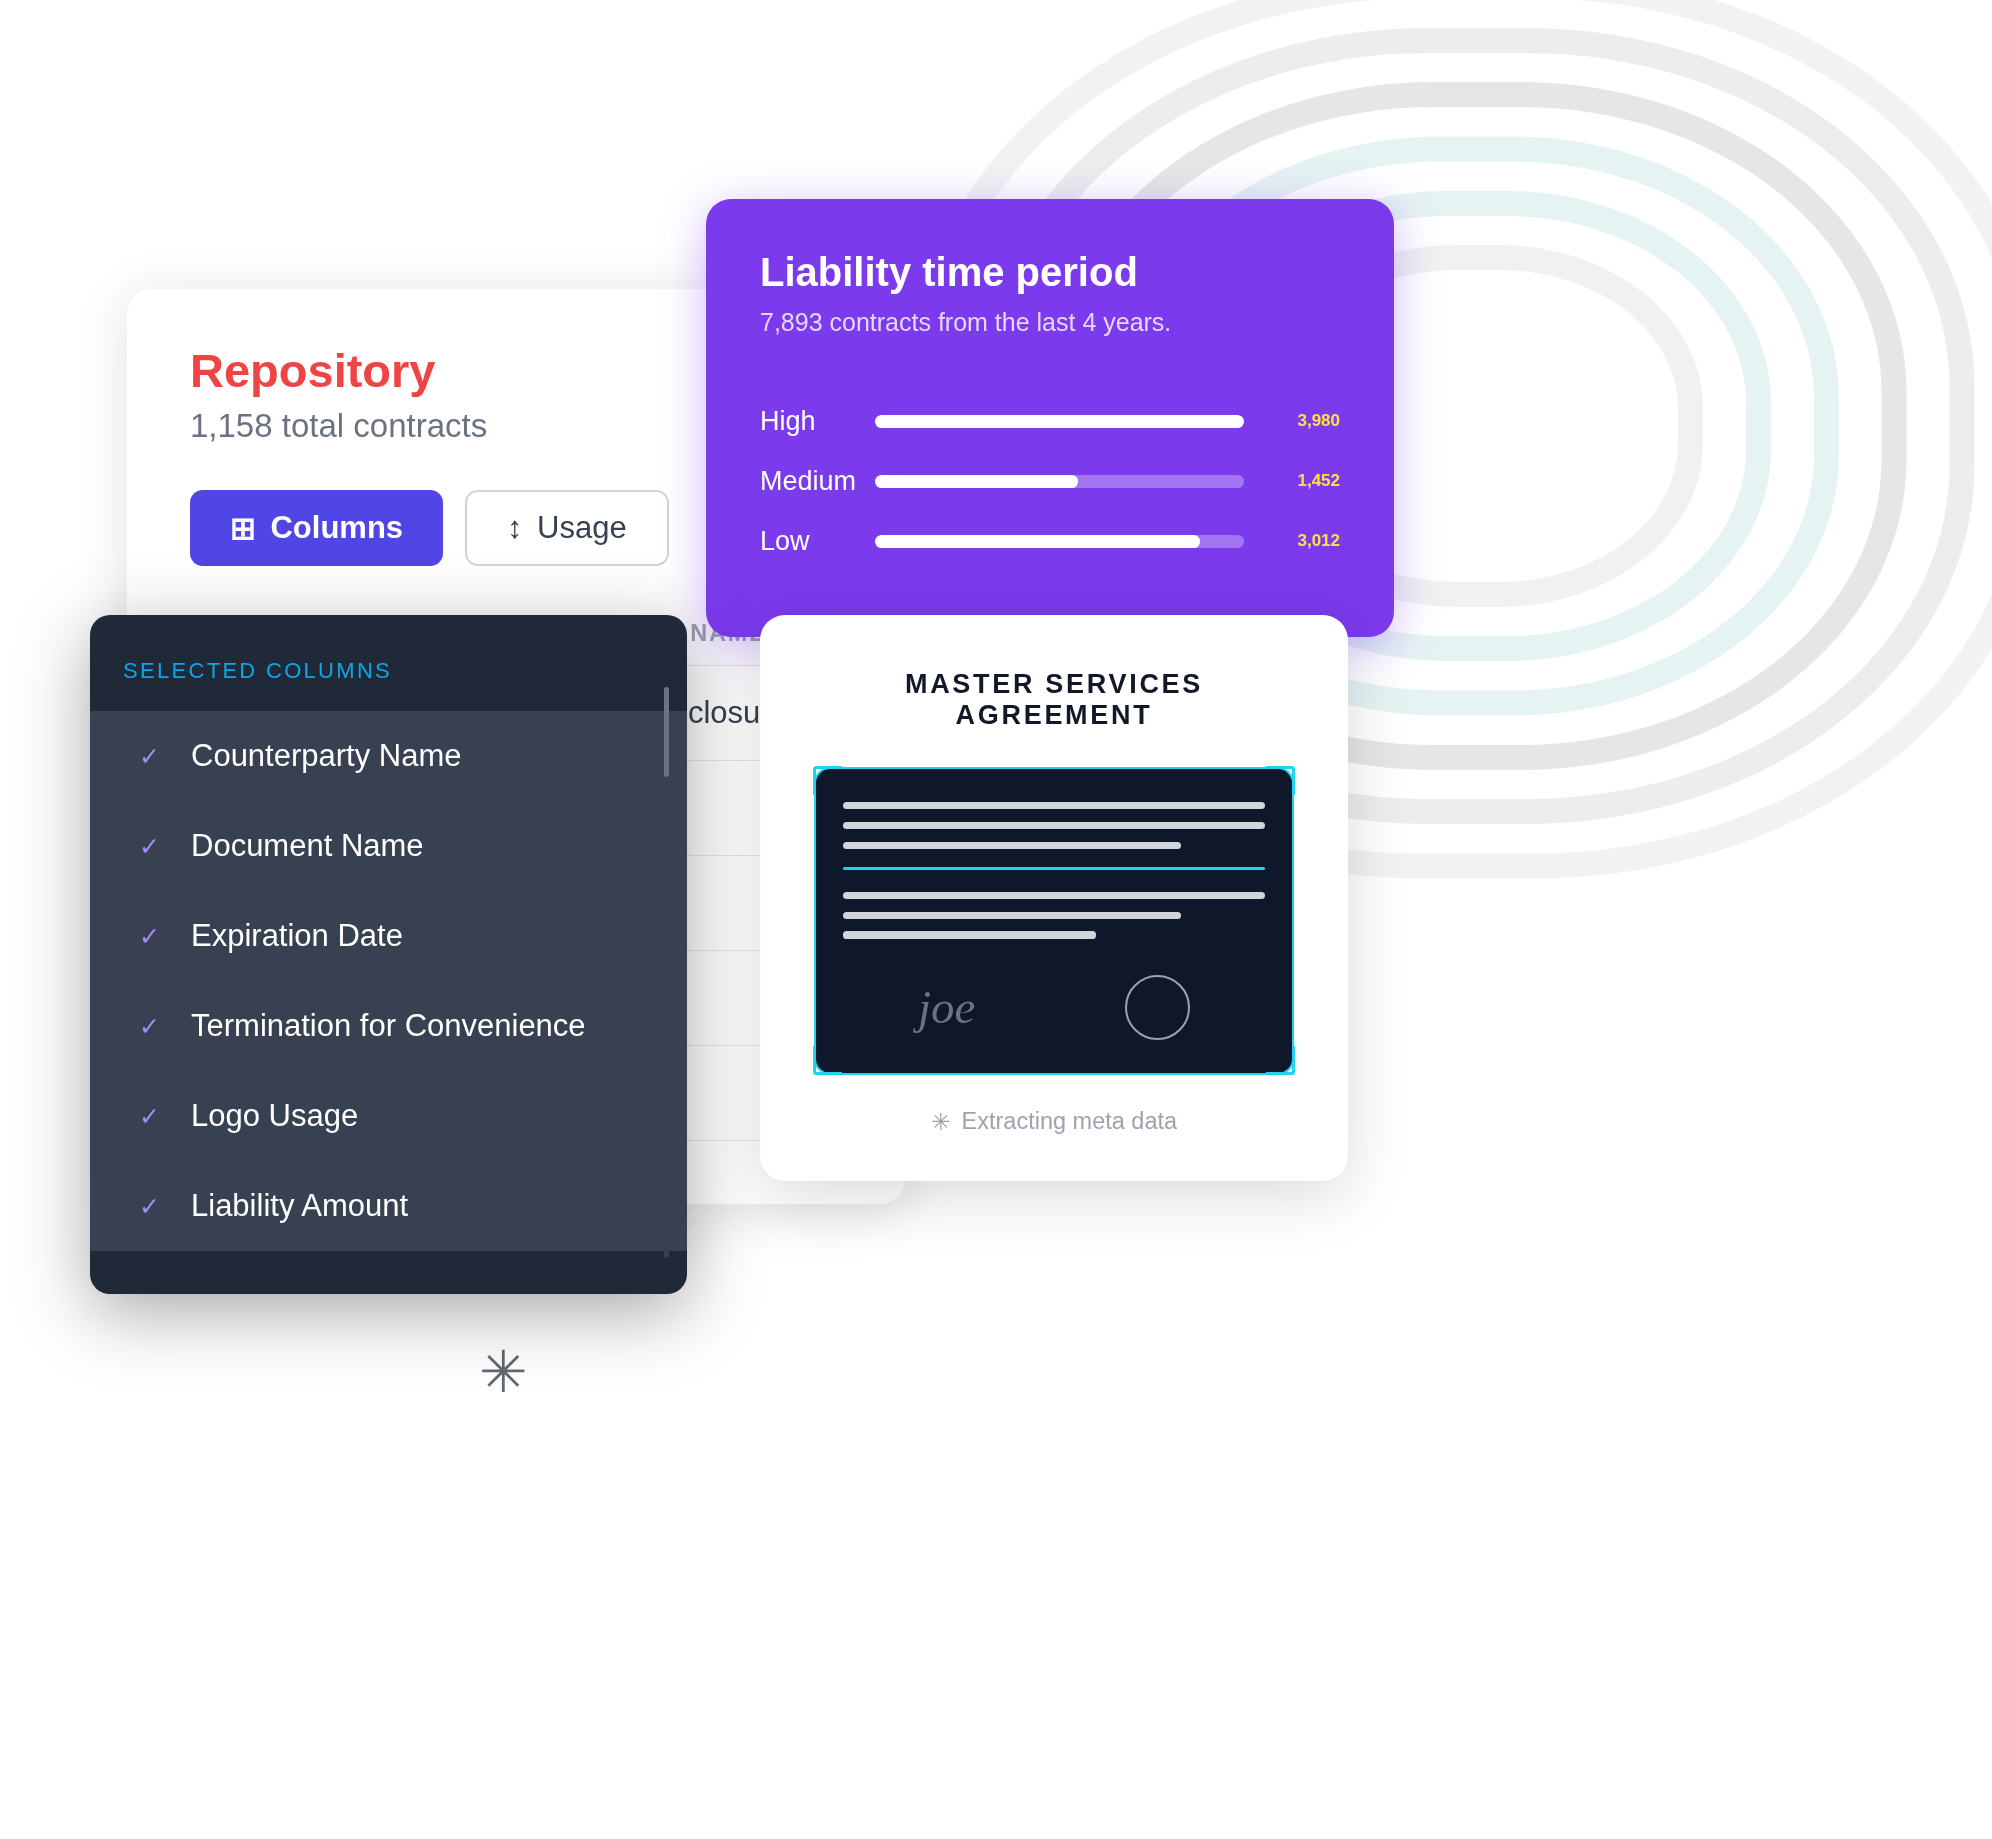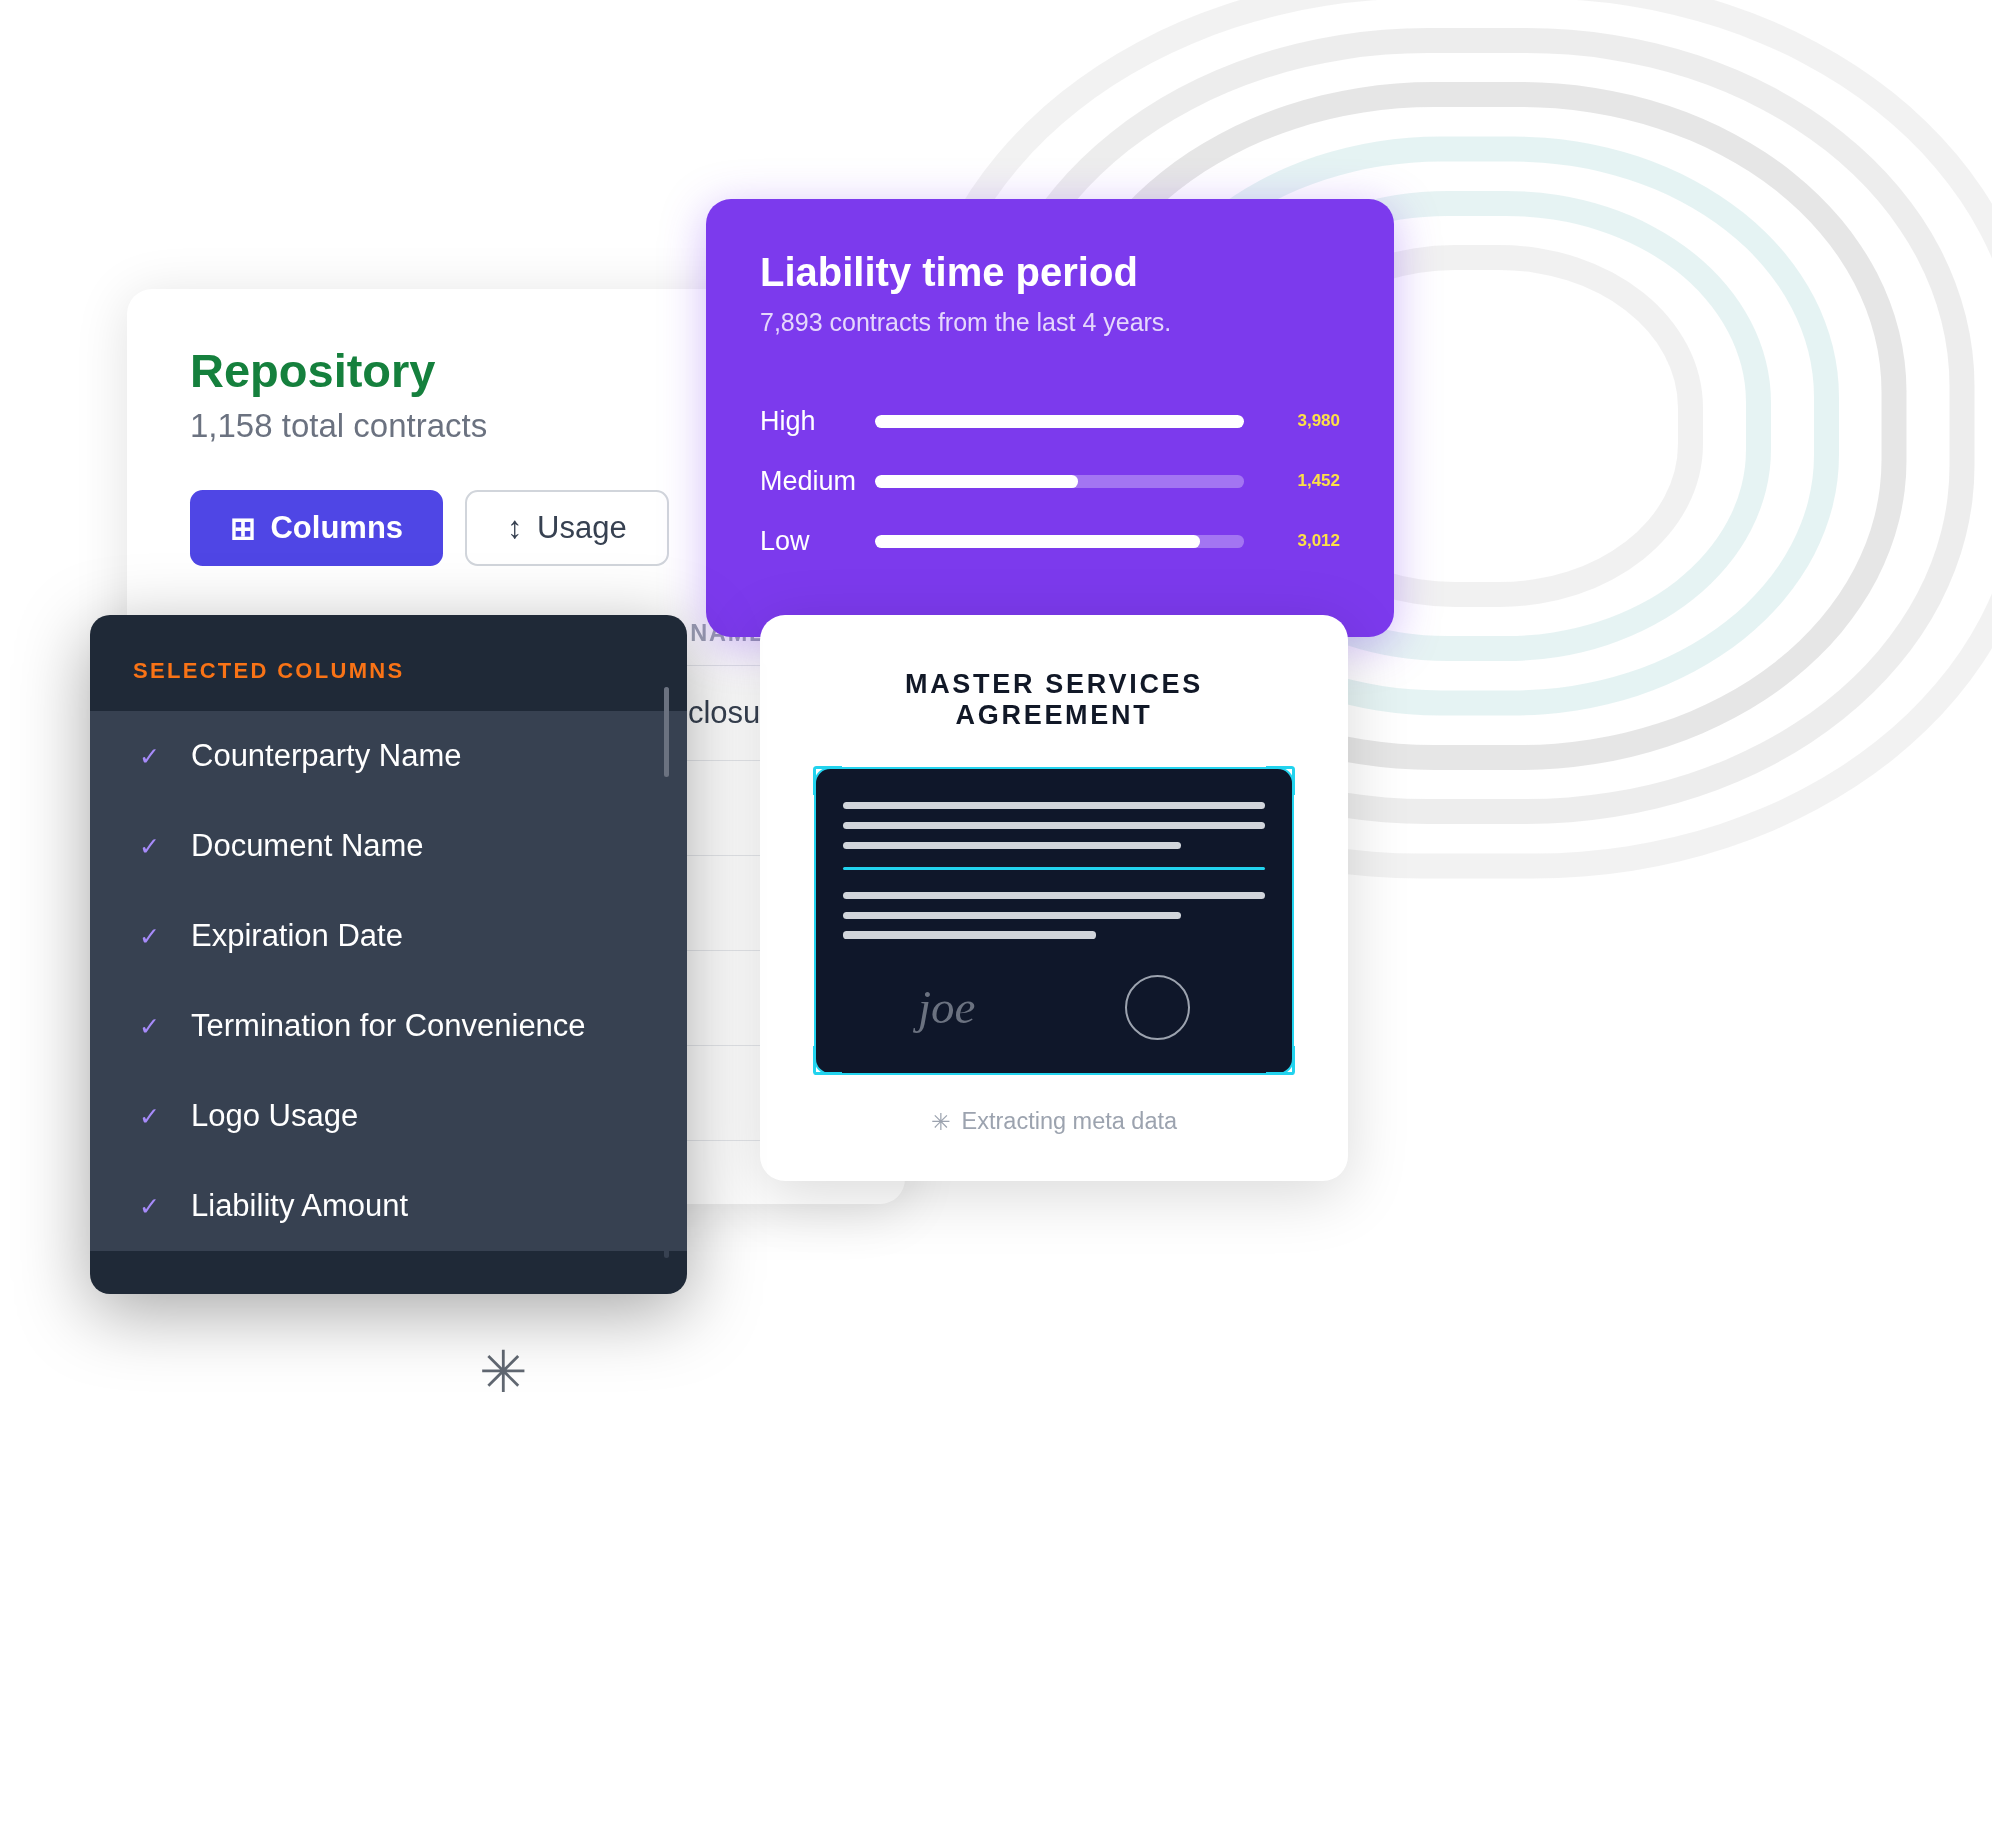--- a/index.html
+++ b/index.html
@@ -21,21 +21,21 @@
       background: #ffffff;
       border-radius: 25px;
       box-shadow: 0 7.2px 54px rgba(0,0,0,0.12);
       padding: 54px 63px 63px;
       z-index: 10;
     }
 
     .repo-title {
       font-size: 47px;
       font-weight: 700;
-      color: #15803d;
+      color: #ef4444;
       margin-bottom: 9px;
     }
 
     .repo-subtitle {
       font-size: 33px;
       color: #6b7280;
       margin-bottom: 45px;
     }
 
     .repo-buttons {
@@ -99,25 +99,25 @@
       width: 597px;
       background: #1f2937;
       border-radius: 20px;
       padding: 43px 0 43px 0;
       z-index: 30;
       box-shadow: 0 18px 72px rgba(0,0,0,0.35);
     }
 
     .dropdown-header {
       font-size: 22px;
-      font-weight: 700;
-      color: #f97316;
+      font-weight: 400;
+      color: #0ea5e9;
       letter-spacing: 2.3px;
       text-transform: uppercase;
-      padding: 0 43px 27px;
+      padding: 0 33px 27px;
     }
 
     .scroll-indicator {
       position: absolute;
       right: 18px;
       top: 72px;
       bottom: 36px;
       width: 5.4px;
       background: #374151;
       border-radius: 2.7px;

